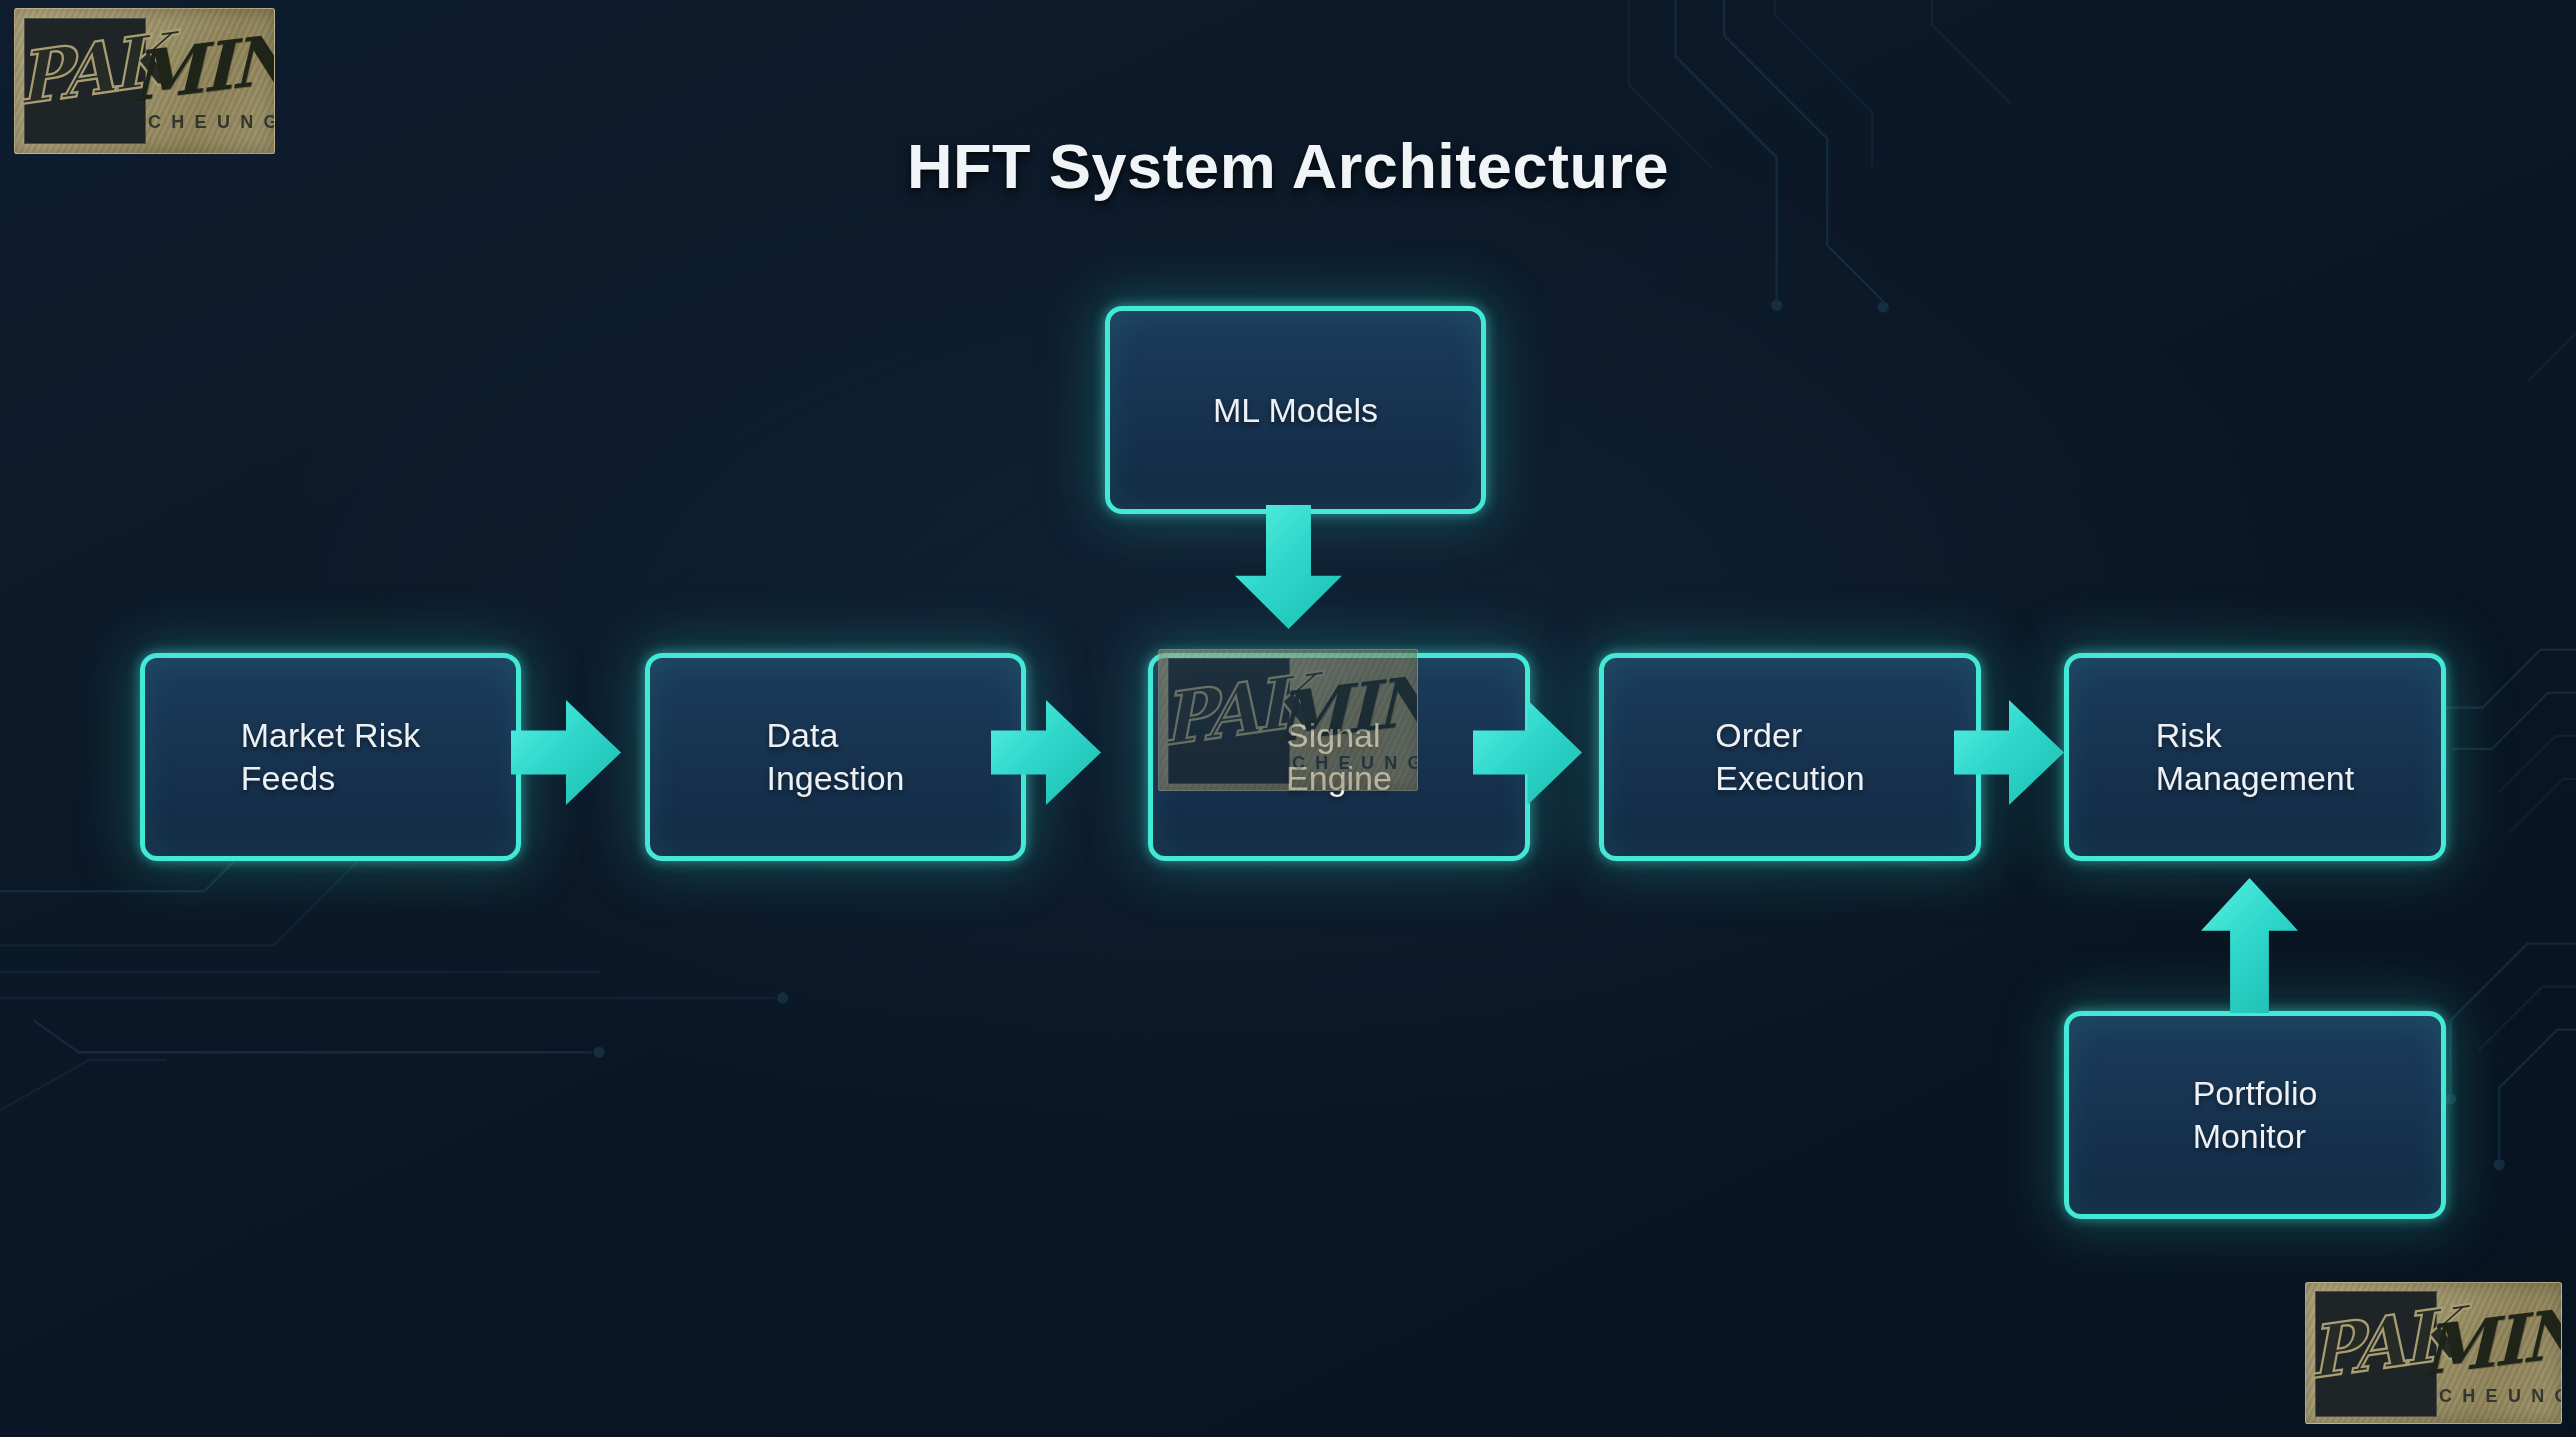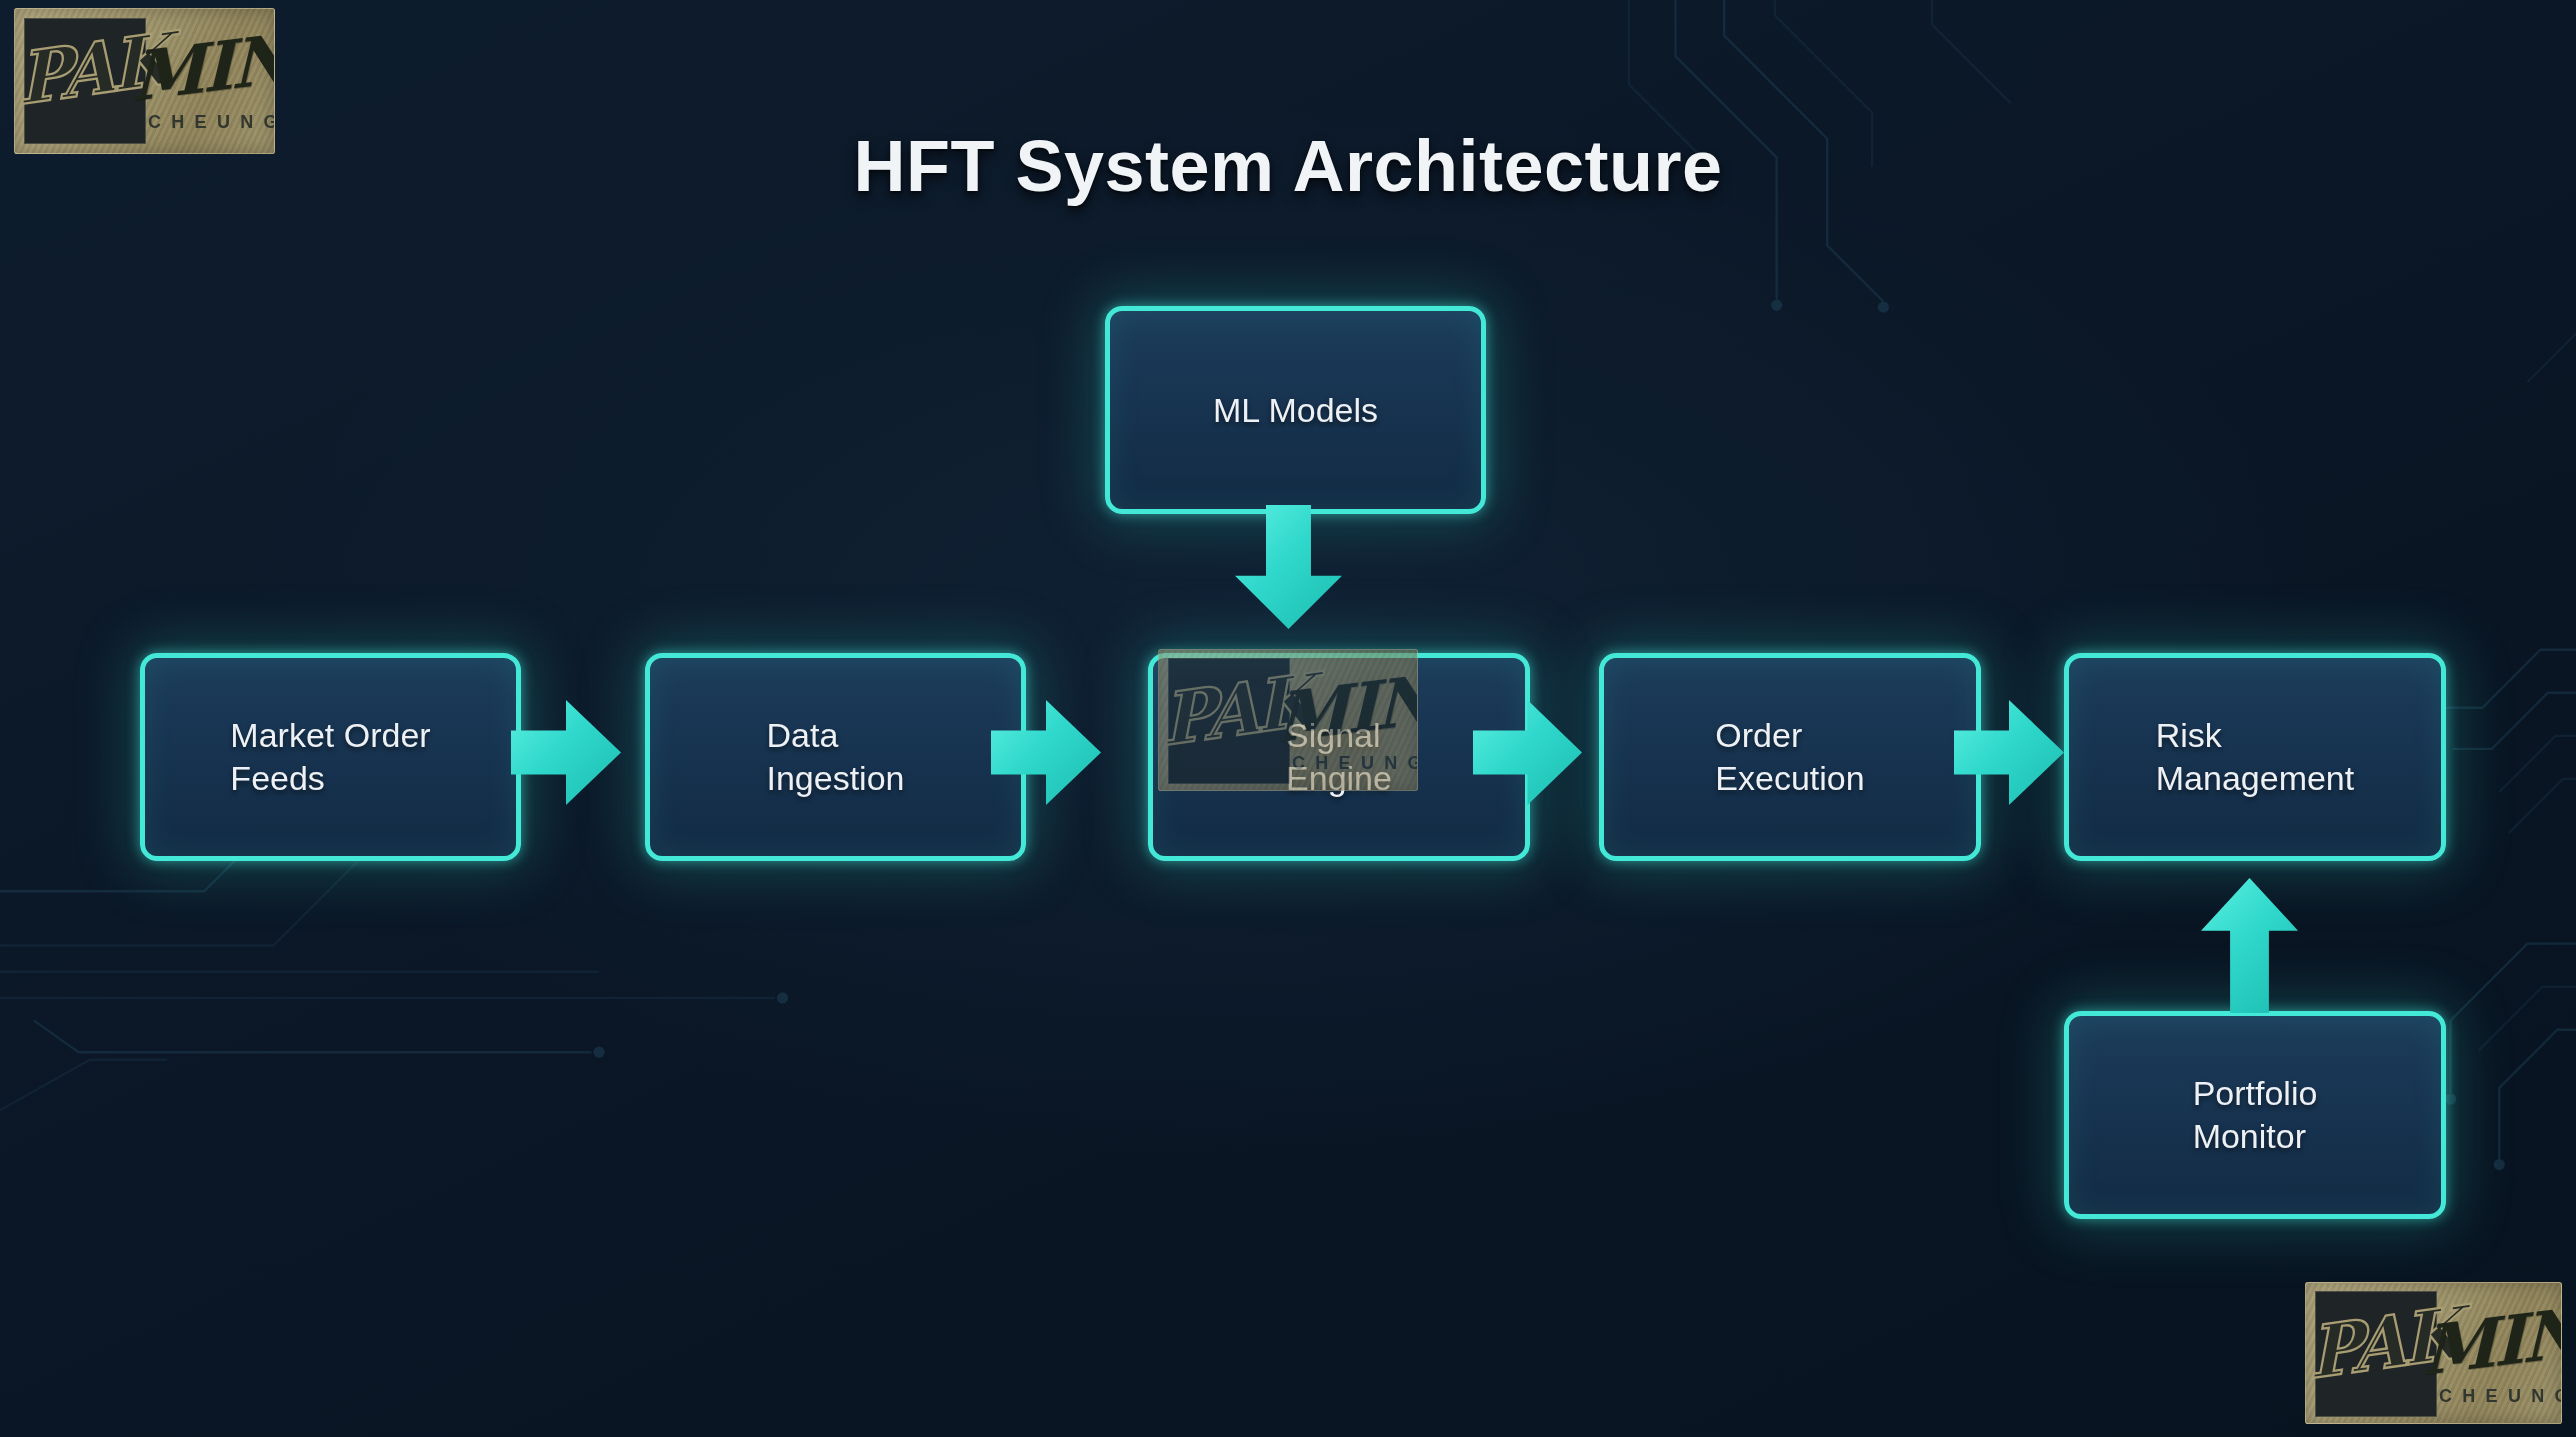--- a/index.html
+++ b/index.html
@@ -12,21 +12,21 @@
   }
   
   #circuit{position:absolute;inset:0;pointer-events:none;}
   #circuit path{fill:none;stroke:#1f4258;stroke-width:2.5;opacity:.45;}
   #circuit path.faint{opacity:.28;}
   #circuit circle{fill:#20445a;opacity:.5;}
   
   .title{
     position:absolute;top:105px;left:0;width:100%;height:122px;
     display:flex;align-items:center;justify-content:center;
-    font-size:72px;font-weight:700;color:#f1f4f7;letter-spacing:0.5px;
+    font-size:63px;font-weight:700;color:#f1f4f7;letter-spacing:0.5px;
     text-shadow:0 5.6px 11.2px rgba(0,0,0,.6),0 1.9px 2.8px rgba(0,0,0,.5);
   }
   
   .node{
     position:absolute;border-radius:17px;border:5.6px solid #43e8d7;
     background:linear-gradient(180deg,#1c3d5b 0%,#173350 48%,#132b44 100%);
     box-shadow:0 0 13px rgba(67,232,215,.55),0 0 56px 9.4px rgba(42,204,188,.25),
                inset 0 0 32px rgba(67,232,215,.10);
     display:flex;align-items:center;justify-content:center;
   }
@@ -132,21 +132,21 @@
     <circle cx="640" cy="1124" r="6"></circle>
     <circle cx="836" cy="1066" r="6"></circle>
   </svg>
 
   <div class="title">HFT System Architecture</div>
 
   <div class="node" id="node-ml-models">
     <span class="label">ML Models</span>
   </div>
   <div class="node" id="node-market-data-feeds">
-    <span class="label">Market Order
+    <span class="label">Market Risk
 Feeds</span>
   </div>
   <div class="node" id="node-data-ingestion">
     <span class="label">Data
 Ingestion</span>
   </div>
   <div class="node" id="node-signal-engine">
     <span class="label">Signal
 Engine</span>
   </div>

